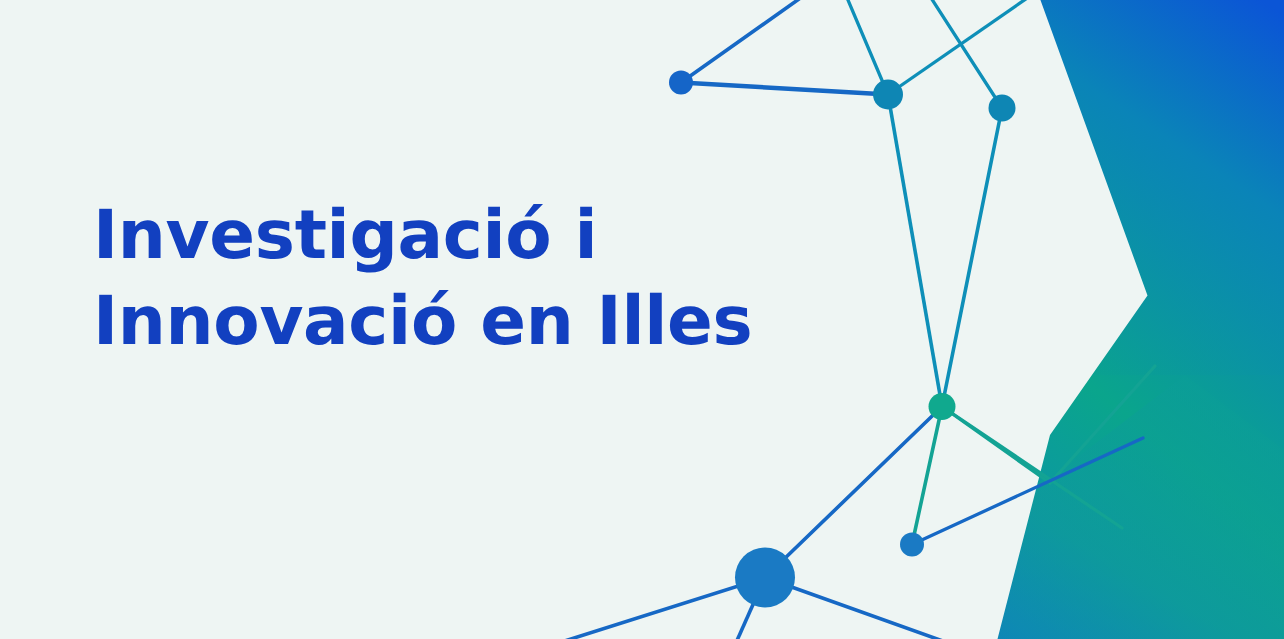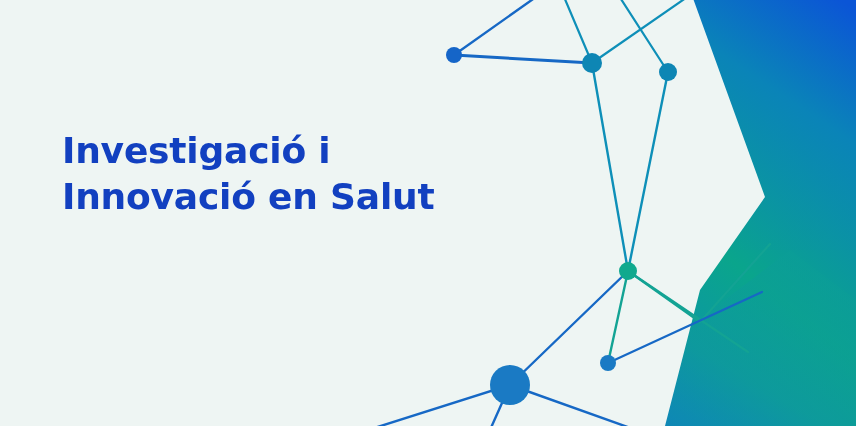--- a/index.html
+++ b/index.html
@@ -26,21 +26,21 @@
   #title-block {
     position: absolute;
     left: 62px;
     top: 128px;
     width: 520px;
     z-index: 5;
     pointer-events: none;
   }
   #title-block .line {
     display: block;
-    font-size: 36px;
+    font-size: 45px;
     font-weight: 700;
     line-height: 1.275;
     letter-spacing: -0.2px;
     color: #1240c0;
     white-space: nowrap;
   }
 </style>
 </head>
 <body>
 
@@ -108,16 +108,16 @@
         <circle cx="668" cy="72" r="9" fill="#0e86b4"></circle>
         <circle cx="628" cy="271" r="9" fill="#10a98e"></circle>
         <circle cx="608" cy="363" r="8" fill="#1a7ac4"></circle>
         <circle cx="510" cy="385" r="20" fill="#1a7ac4"></circle>
       </g>
     </g>
   </svg>
 
   <div id="title-block">
     <span class="line">Investigació i</span>
-    <span class="line">Innovació en Salut</span>
+    <span class="line">Innovació en Illes</span>
   </div>
 
 </div>
 
 </body></html>

